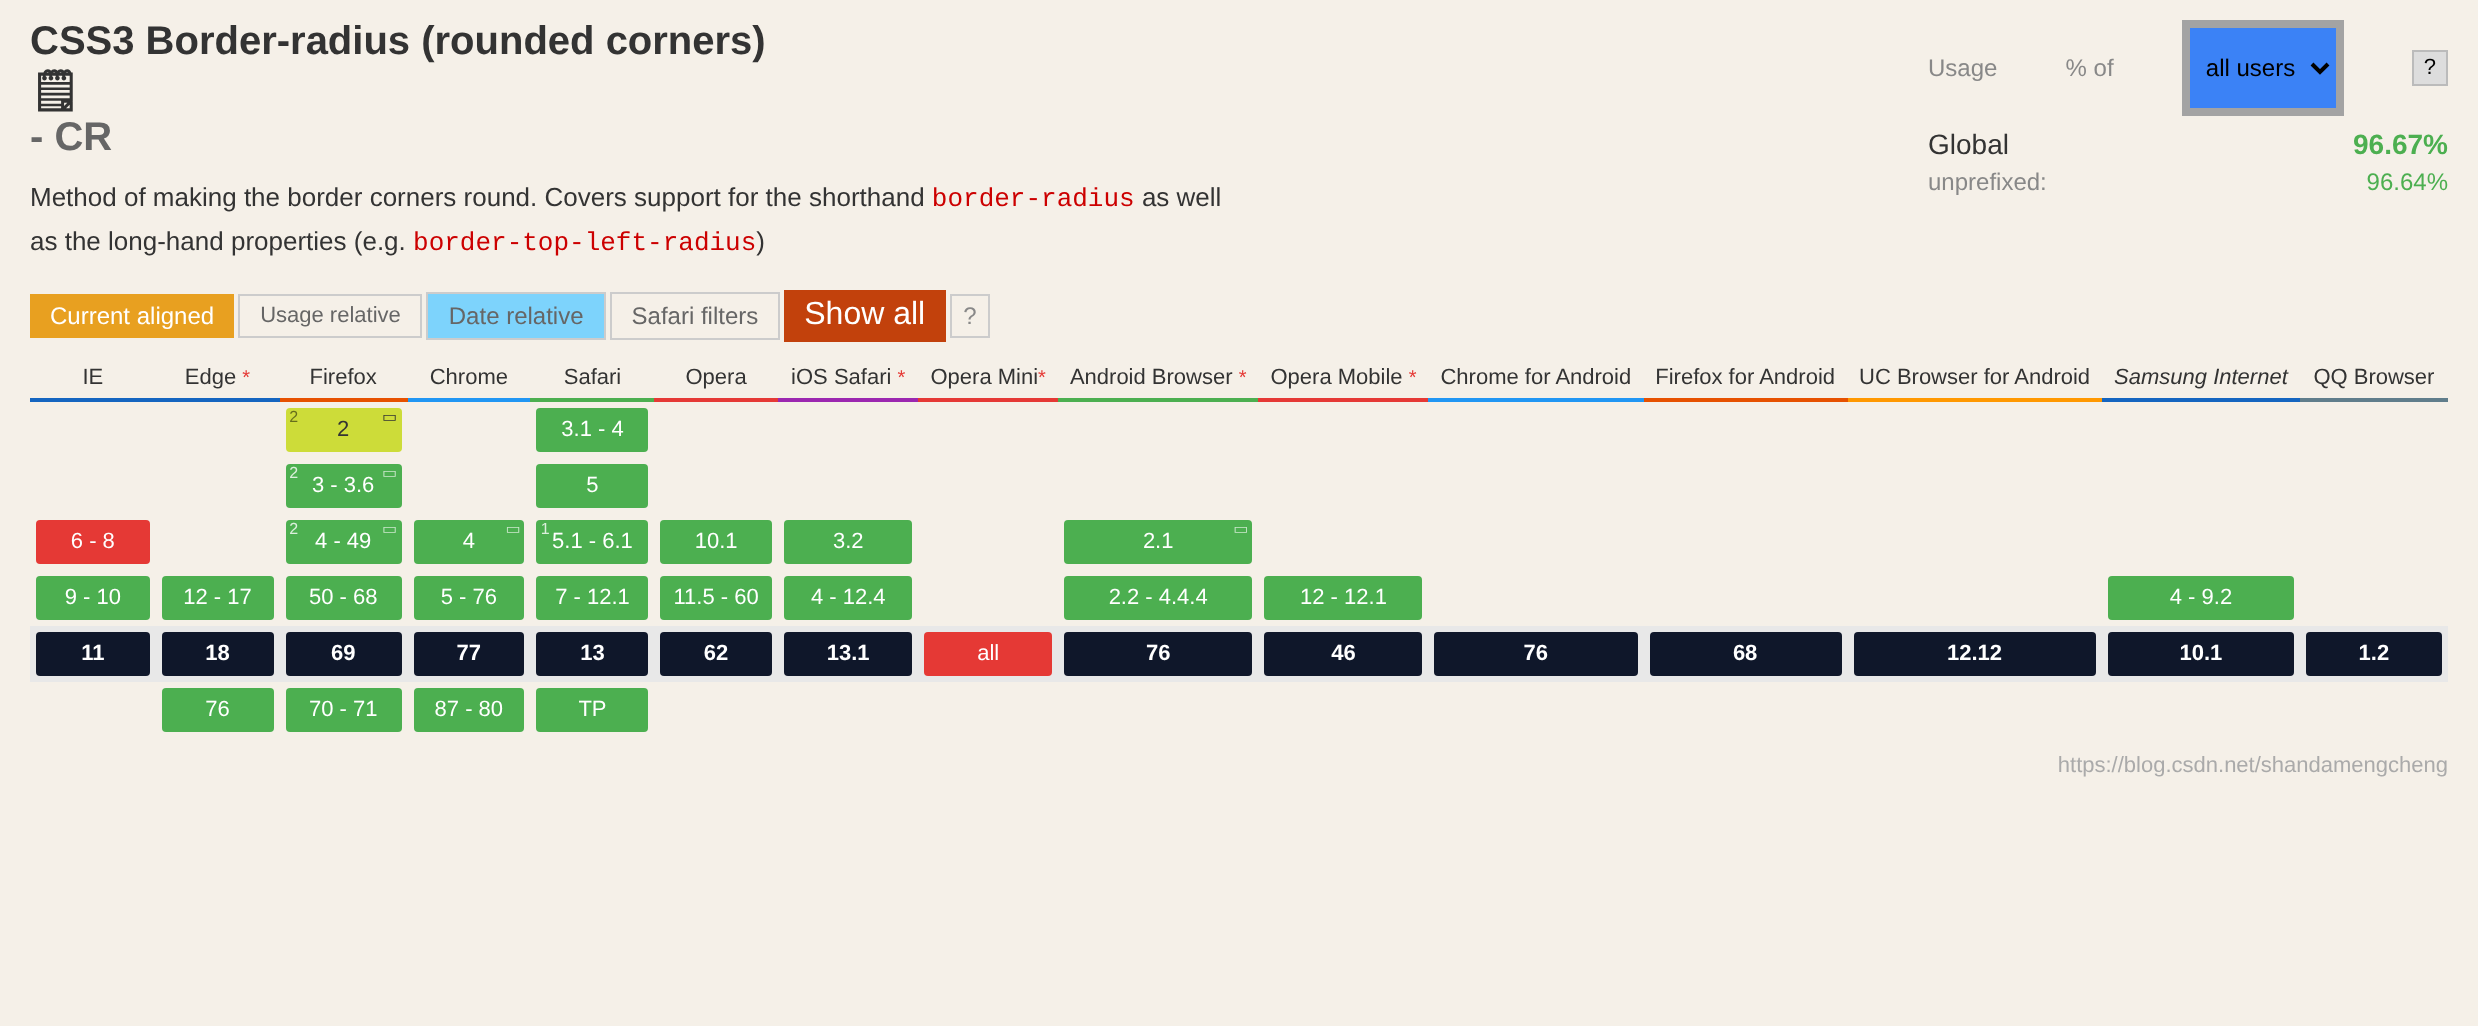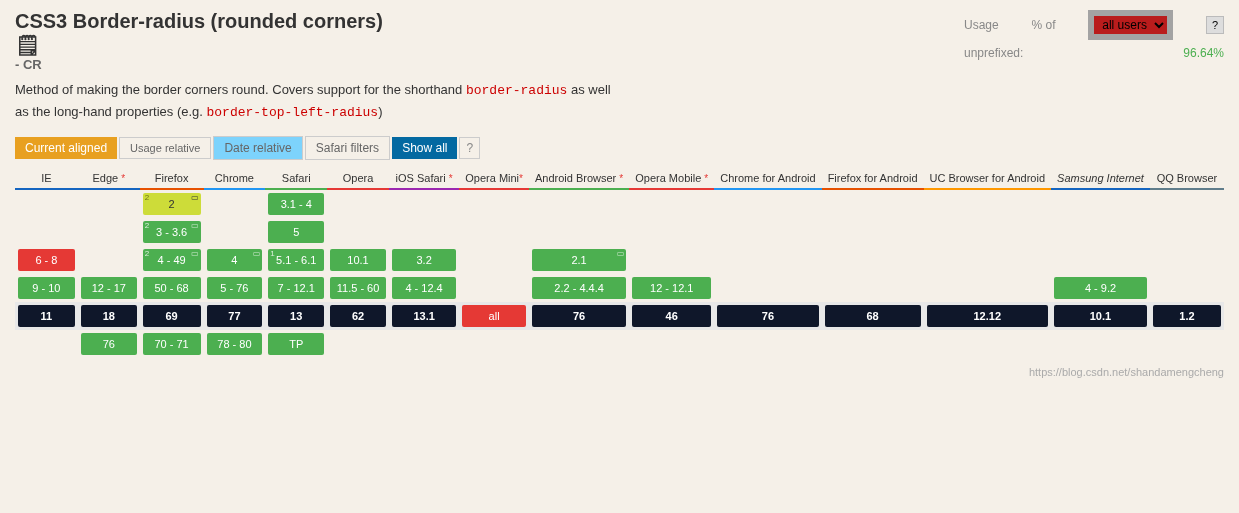--- a/index.html
+++ b/index.html
@@ -27,21 +27,21 @@
       font-weight: bold;
       color: #333;
       display: flex;
       align-items: flex-start;
       gap: 0;
       margin-bottom: 8px;
       flex-direction: column;
     }
     .title-suffix {
       color: #666;
-      font-size: 13px;
+      font-size: 20px;
     }
     .description {
       font-size: 13px;
       color: #333;
       max-width: 600px;
       line-height: 1.6;
       margin-bottom: 12px;
     }
     .code-inline {
       font-family: 'Courier New', monospace;
@@ -55,23 +55,23 @@
     .usage-row {
       display: flex;
       align-items: center;
       justify-content: space-between;
       gap: 5px;
       margin-bottom: 6px;
       color: #888;
       font-size: 12px;
     }
     .usage-select {
-      border: 6px solid #a3a3a3;
-      background: #b91c1c;
-      padding: 1px 4px;
+      border: 4px solid #a3a3a3;
+      background: #3b82f6;
+      padding: 12px 4px;
       font-size: 12px;
     }
     .help-btn {
       background: #ddd;
       border: 1px solid #bbb;
       width: 18px;
       height: 18px;
       text-align: center;
       cursor: pointer;
       font-size: 11px;
@@ -126,25 +126,25 @@
     }
     .btn-apply {
       background: #f5f0e8;
       color: #666;
       border: 1px solid #ccc;
       padding: 4px 10px;
       font-size: 12px;
       cursor: pointer;
     }
     .btn-show-all {
-      background: #0369a1;
+      background: #c2410c;
       color: #fff;
       border: none;
       padding: 4px 10px;
-      font-size: 12px;
+      font-size: 16px;
       cursor: pointer;
     }
     .toolbar-help {
       background: #f5f0e8;
       color: #888;
       border: 1px solid #ccc;
       padding: 3px 6px;
       font-size: 12px;
       cursor: pointer;
     }
@@ -285,20 +285,24 @@
     </div>
     <div class="stats-section">
       <div class="usage-row">
         <span>Usage</span>
         <span>% of</span>
         <select class="usage-select">
           <option>all users</option>
         </select>
         <button class="help-btn">?</button>
       </div>
+      <div class="global-row">
+        <span class="global-label">Global</span>
+        <span class="global-value">96.67%</span>
+      </div>
       <div class="unprefixed-row">
         <span>unprefixed:</span>
         <span class="unprefixed-value">96.64%</span>
       </div>
     </div>
   </div>
 
   <div class="toolbar">
     <button class="btn-current">Current aligned</button>
     <button class="btn-usage">Usage relative</button>
@@ -516,21 +520,21 @@
 
         <tr>
           <td></td>
           <td>
             <div class="version-cell cell-green">76</div>
           </td>
           <td>
             <div class="version-cell cell-green">70 - 71</div>
           </td>
           <td>
-            <div class="version-cell cell-green">78 - 80</div>
+            <div class="version-cell cell-green">87 - 80</div>
           </td>
           <td>
             <div class="version-cell cell-green">TP</div>
           </td>
           <td></td>
           <td></td>
           <td></td>
           <td></td>
           <td></td>
           <td></td>

